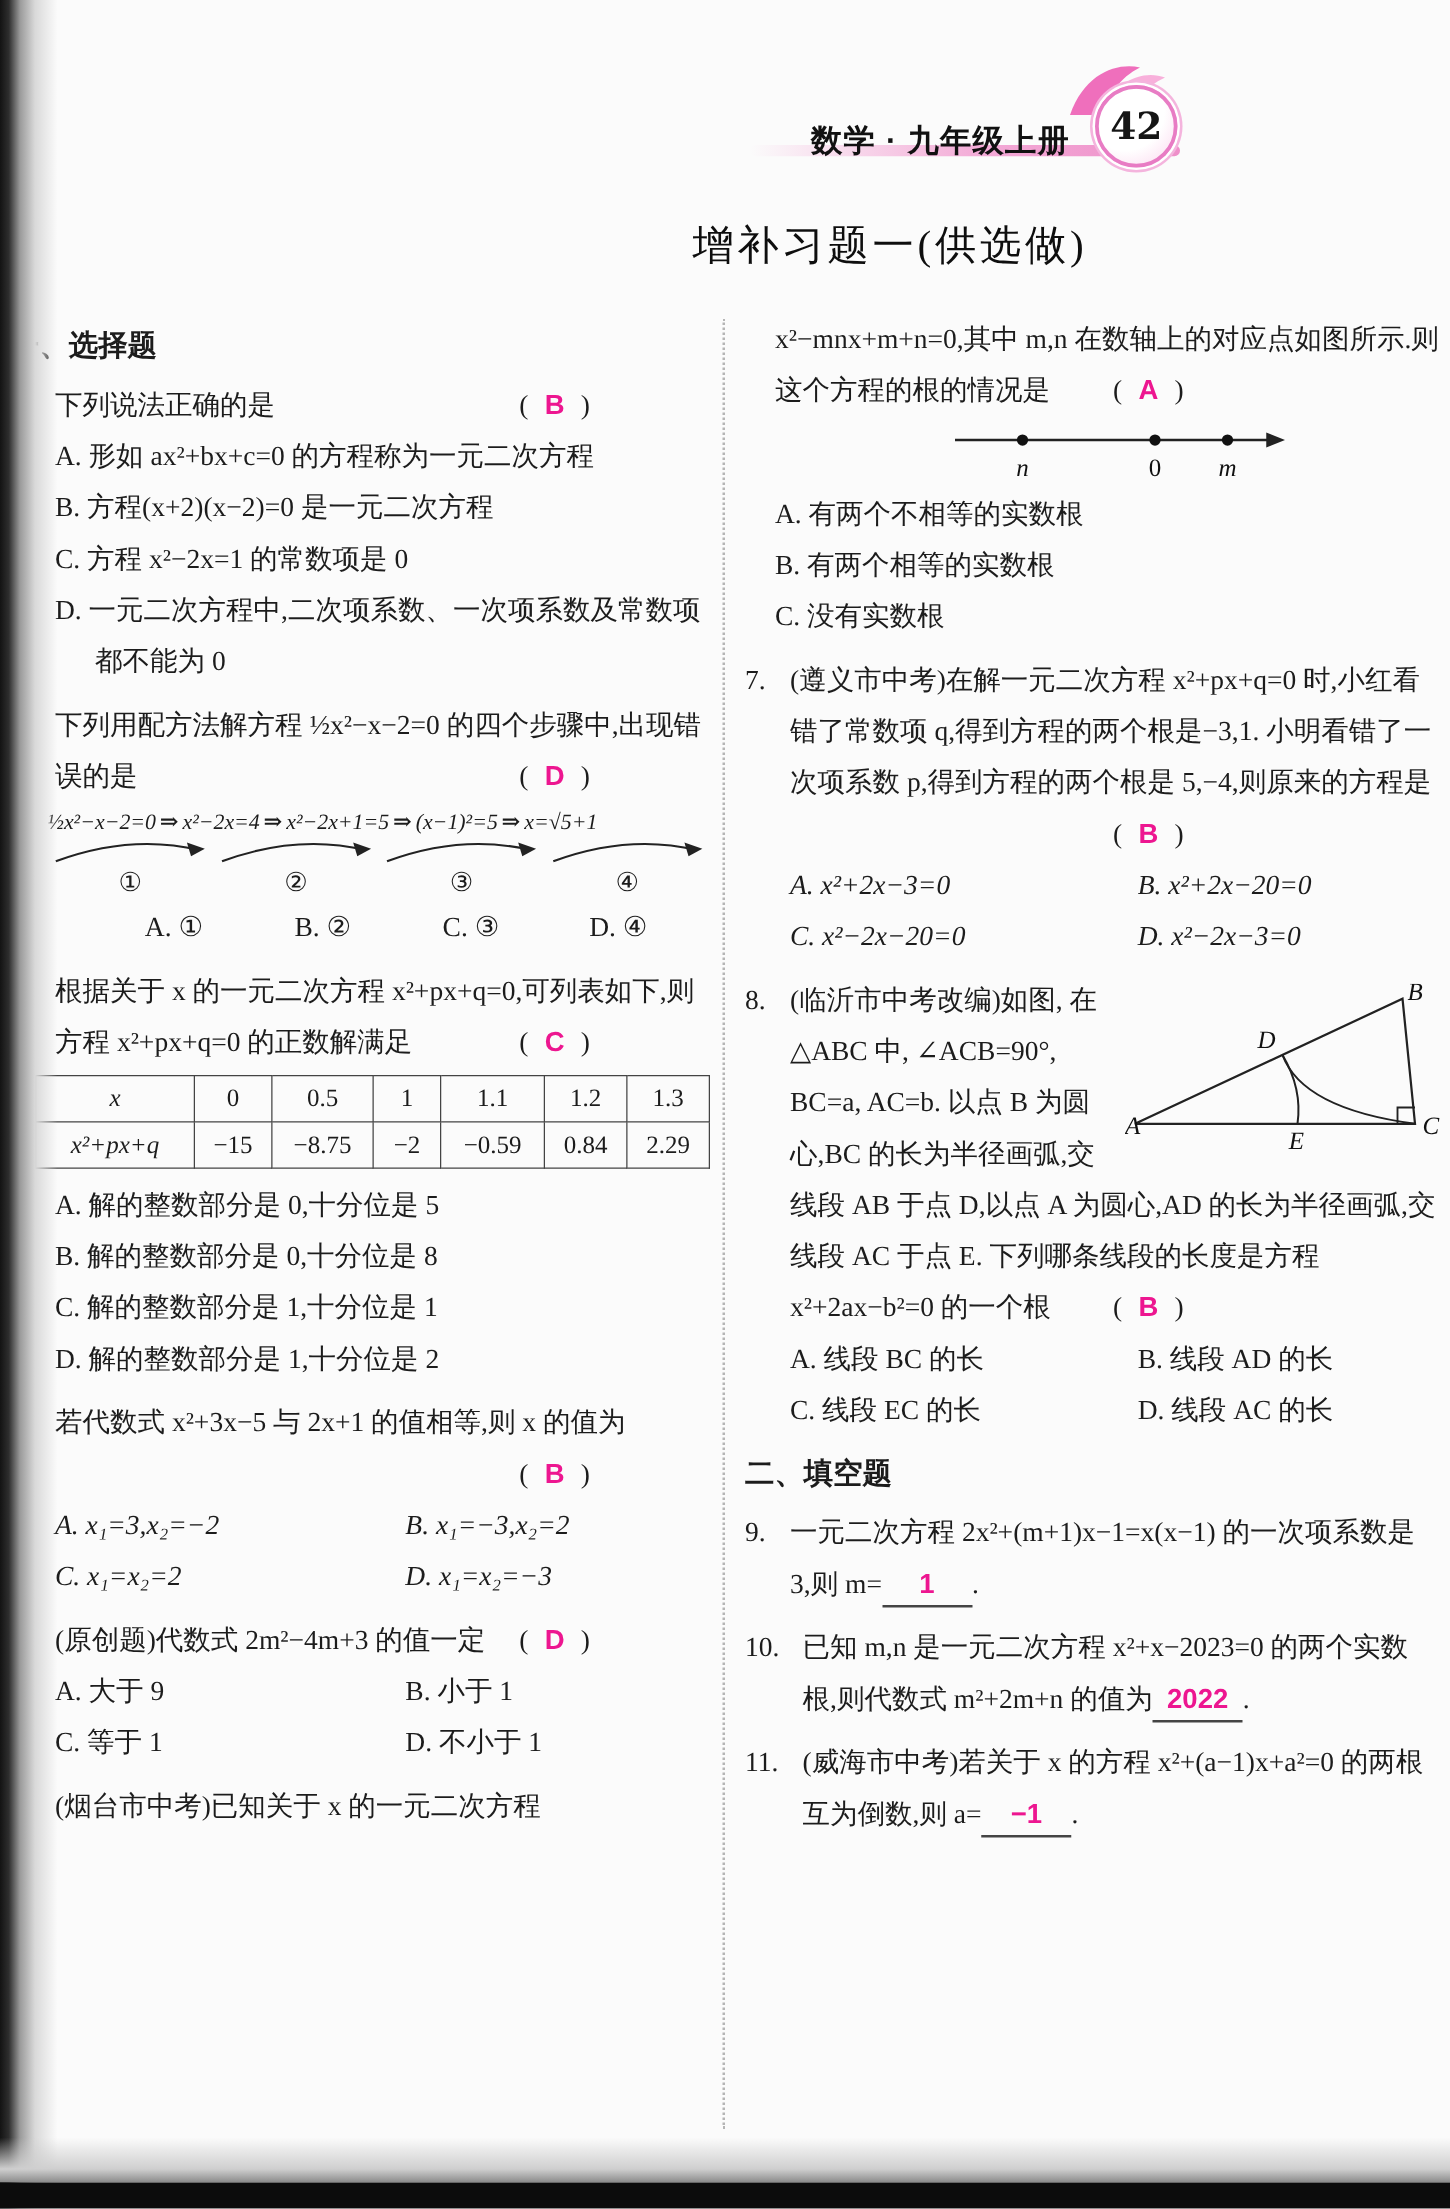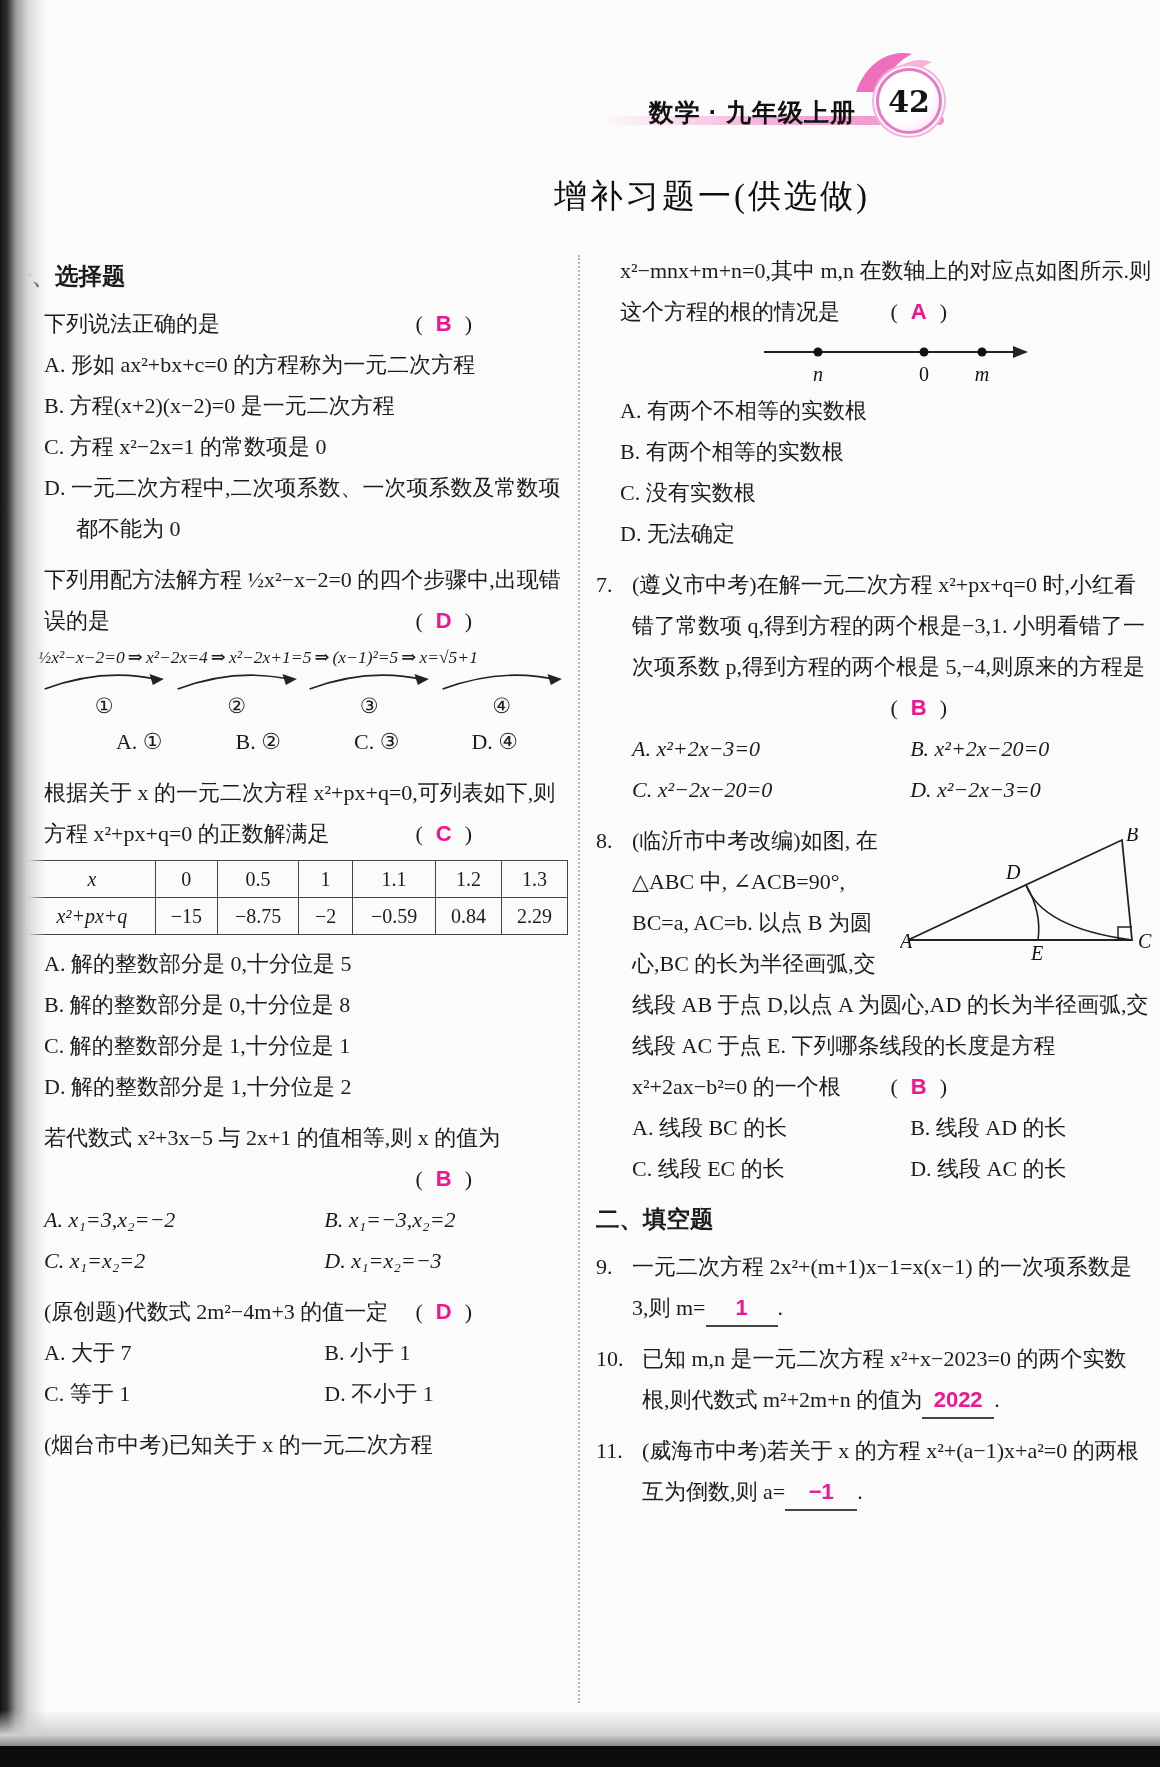--- a/index.html
+++ b/index.html
@@ -203,21 +203,21 @@
       </div>
     </div>
 
     <div class="q">
       <div>
         <span class="qnum">5.</span><span>(原创题)代数式 2m²−4m+3 的值一定</span>
         <span class="ans"><span>(</span><b class="al">D</b><span>)</span></span>
       </div>
       <div class="clr"></div>
       <div class="opts2">
-        <div class="opt">A. 大于 7</div>
+        <div class="opt">A. 大于 9</div>
         <div class="opt">B. 小于 1</div>
         <div class="opt">C. 等于 1</div>
         <div class="opt">D. 不小于 1</div>
       </div>
     </div>
 
     <div class="q">
       <div>
         <span class="qnum">6.</span><span>(烟台市中考)已知关于 x 的一元二次方程</span>
       </div>
@@ -239,21 +239,20 @@
         <circle cx="82" cy="16" r="4.5" fill="#111"></circle>
         <circle cx="188" cy="16" r="4.5" fill="#111"></circle>
         <circle cx="246" cy="16" r="4.5" fill="#111"></circle>
         <text class="fig-label" x="82" y="45" text-anchor="middle">n</text>
         <text class="fig-label up" x="188" y="45" text-anchor="middle">0</text>
         <text class="fig-label" x="246" y="45" text-anchor="middle">m</text>
       </svg>
       <div class="opt">A. 有两个不相等的实数根</div>
       <div class="opt">B. 有两个相等的实数根</div>
       <div class="opt">C. 没有实数根</div>
-      <div class="opt">D. 无法确定</div>
     </div>
 
     <div class="q">
       <div>
         <span class="qnum">7.</span><span>(遵义市中考)在解一元二次方程 x²+px+q=0 时,小红看错了常数项 q,得到方程的两个根是−3,1. 小明看错了一次项系数 p,得到方程的两个根是 5,−4,则原来的方程是</span>
         <span class="ans"><span>(</span><b class="al">B</b><span>)</span></span>
       </div>
       <div class="clr"></div>
       <div class="opts2">
         <div class="opt it">A. x²+2x−3=0</div>

